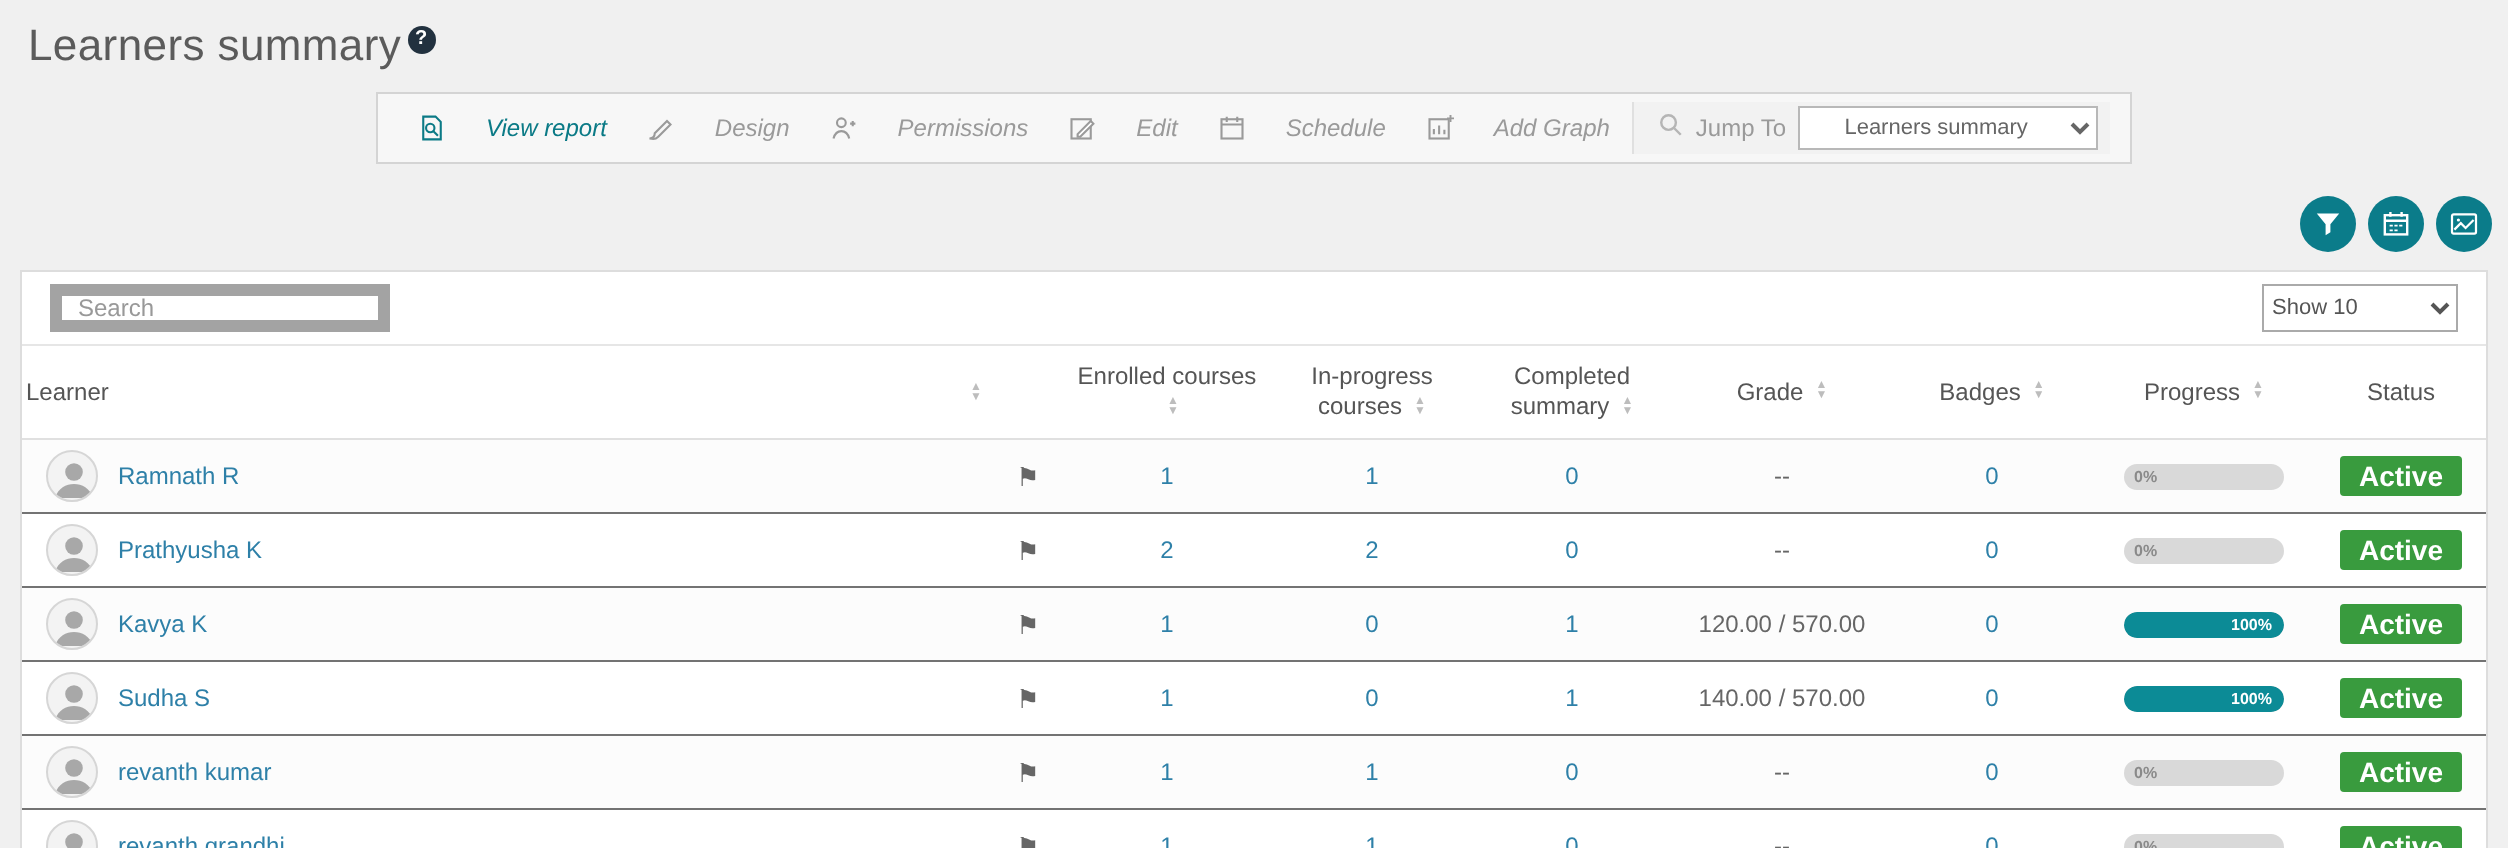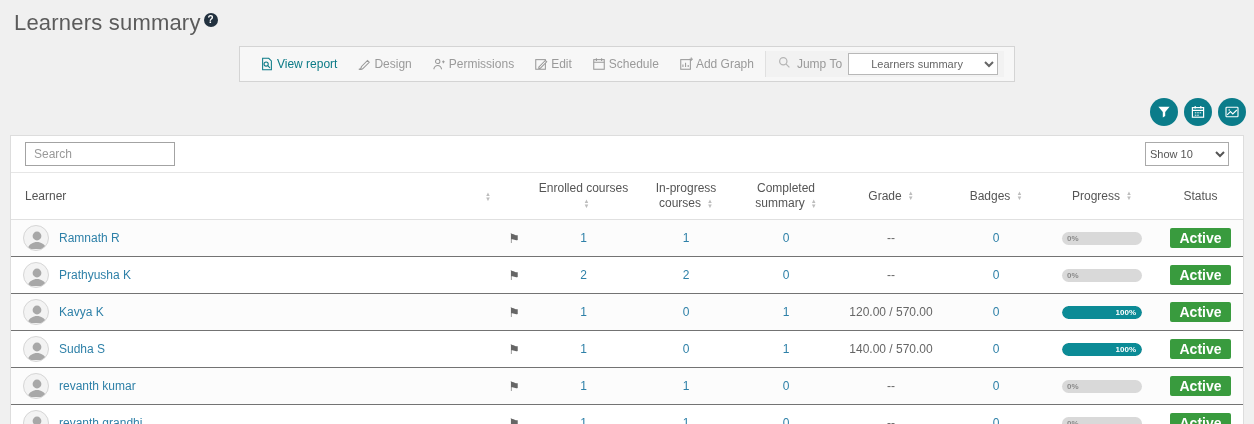--- a/index.html
+++ b/index.html
@@ -22,21 +22,21 @@
     cursor: pointer;
   }
 
   
   .toolbar-wrap { display: flex; justify-content: center; margin-top: 10px; }
   .toolbar {
     display: flex; align-items: center;
     background: #f7f7f7; border: 1px solid #d4d4d4;
     padding: 4px 10px; font-size: 12px; color: #9a9a9a;
   }
-  .tb-item { display: flex; align-items: center; gap: 3px; padding: 3px 10px; cursor: pointer; white-space: nowrap; }
+  .tb-item { display: flex; align-items: center; gap: 20px; padding: 3px 10px; cursor: pointer; white-space: nowrap; font-style: italic; }
   .tb-item svg { display: block; }
   .tb-item.active { color: #0b7a86; }
   .jump-to { display: flex; align-items: center; gap: 6px; margin-left: 1px; padding: 2px 6px 2px 12px; border-left: 1px solid #e0e0e0; background: #f2f2f2; }
   .jump-to select {
     width: 150px; height: 22px; font-size: 11px; color: #666;
     border: 1px solid #b8b8b8; background: #fff; text-align: center;
     font-family: "Liberation Sans", sans-serif;
   }
 
   
@@ -45,38 +45,38 @@
     width: 28px; height: 28px; border-radius: 50%; border: none;
     background: #0b7c8a; display: flex; align-items: center; justify-content: center;
     cursor: pointer; padding: 0;
   }
   .fab svg { display: block; }
 
   
   .table-card { margin: 9px 10px 0; background: #fff; border: 1px solid #ddd; }
   .table-controls { display: flex; justify-content: space-between; align-items: center; padding: 6px 14px 6px 14px; }
   .search-input {
-    width: 150px; height: 24px; padding: 3px 8px; font-size: 12px;
-    border: 1px solid #a3a3a3; color: #555; font-family: "Liberation Sans", sans-serif;
+    width: 170px; height: 24px; padding: 3px 8px; font-size: 12px;
+    border: 6px solid #a3a3a3; color: #555; font-family: "Liberation Sans", sans-serif;
   }
   .search-input::placeholder { color: #999; }
   .show-select {
-    width: 84px; height: 24px; font-size: 11px; color: #555;
+    width: 98px; height: 24px; font-size: 11px; color: #555;
     border: 1px solid #aaa; background: #fff; font-family: "Liberation Sans", sans-serif;
   }
 
   
   table { width: 100%; border-collapse: collapse; table-layout: fixed; font-size: 12px; color: #555; }
   thead th {
     font-weight: 400; font-size: 12px; color: #555;
     padding: 8px 6px; text-align: center; vertical-align: middle;
     border-top: 1px solid #e6e6e6; border-bottom: 1px solid #e0e0e0;
     line-height: 1.25;
   }
-  thead th.th-learner { text-align: left; padding-left: 14px; }
+  thead th.th-learner { text-align: left; padding-left: 2px; }
   .sort {
     display: inline-flex; flex-direction: column; vertical-align: middle;
     font-size: 6px; line-height: 5px; color: #bdbdbd; margin-left: 6px; cursor: pointer;
   }
   .sort i { font-style: normal; }
   .th-learner .sort { float: right; margin-top: 3px; }
 
   tbody tr { height: 37px; border-bottom: 1px solid #737373; background: #fff; }
   tbody tr:nth-child(odd) { background: #fcfcfc; }
   td { padding: 4px 6px; text-align: center; vertical-align: middle; overflow: hidden; white-space: nowrap; }

